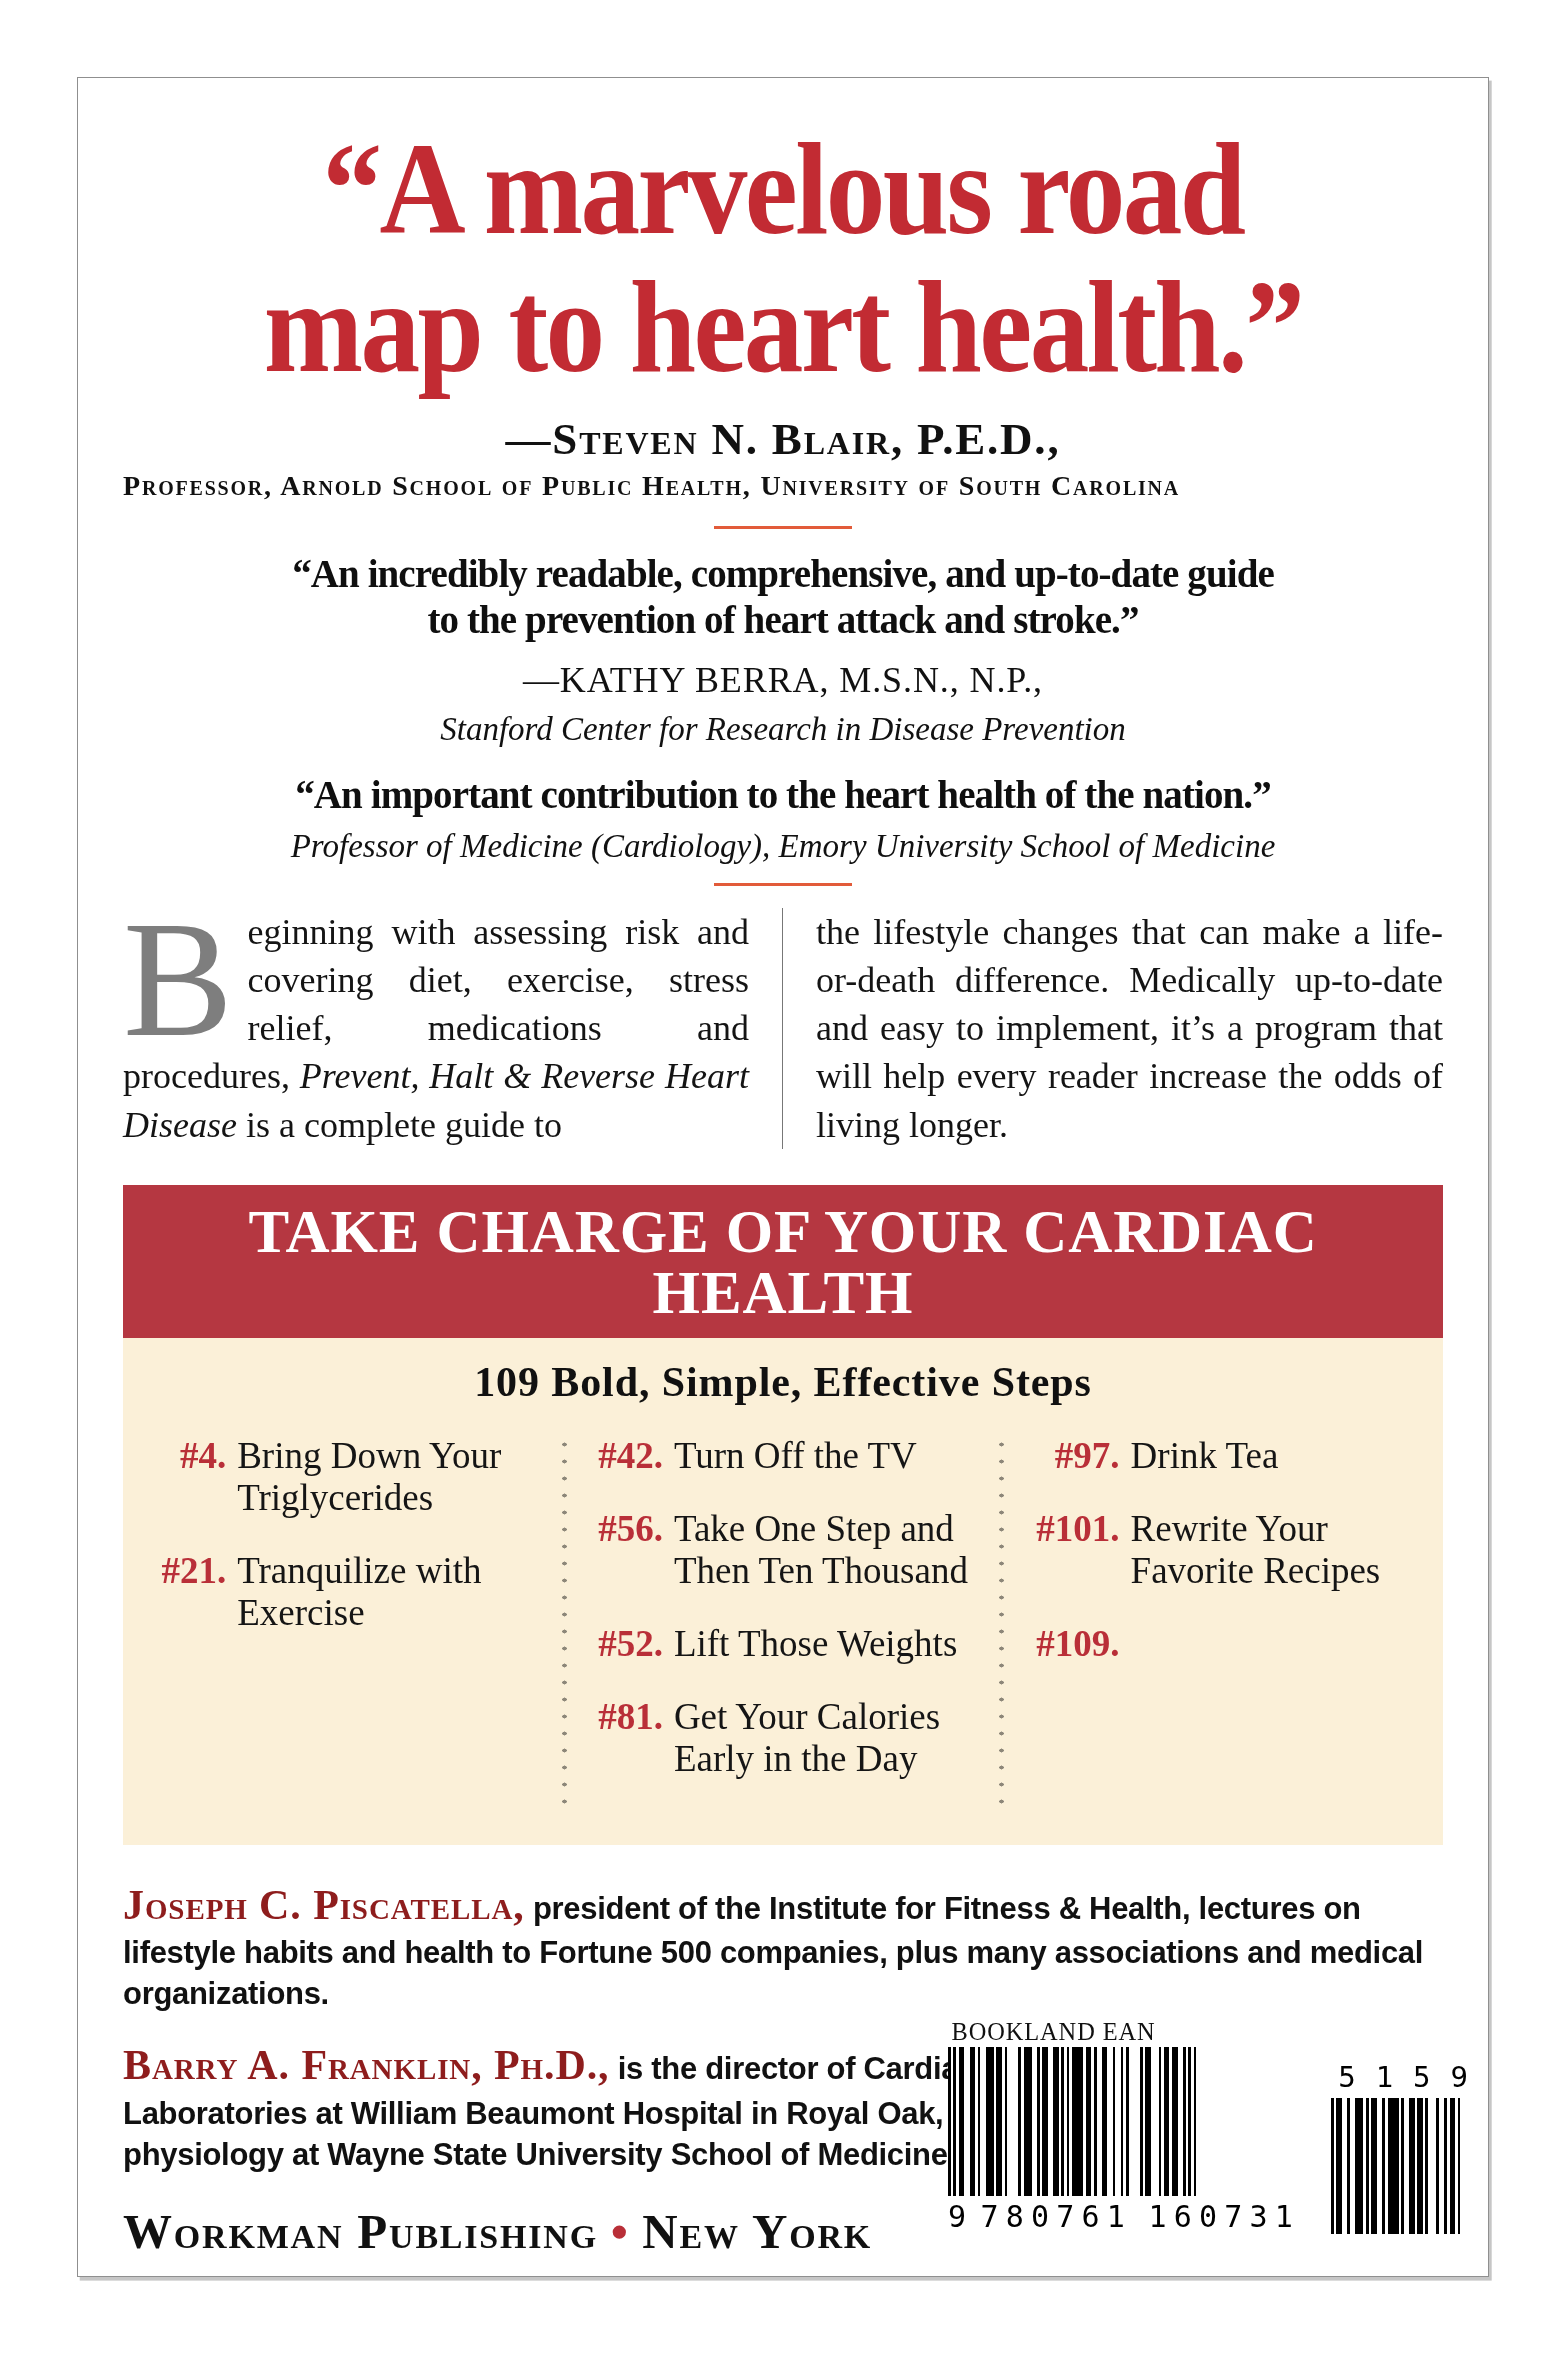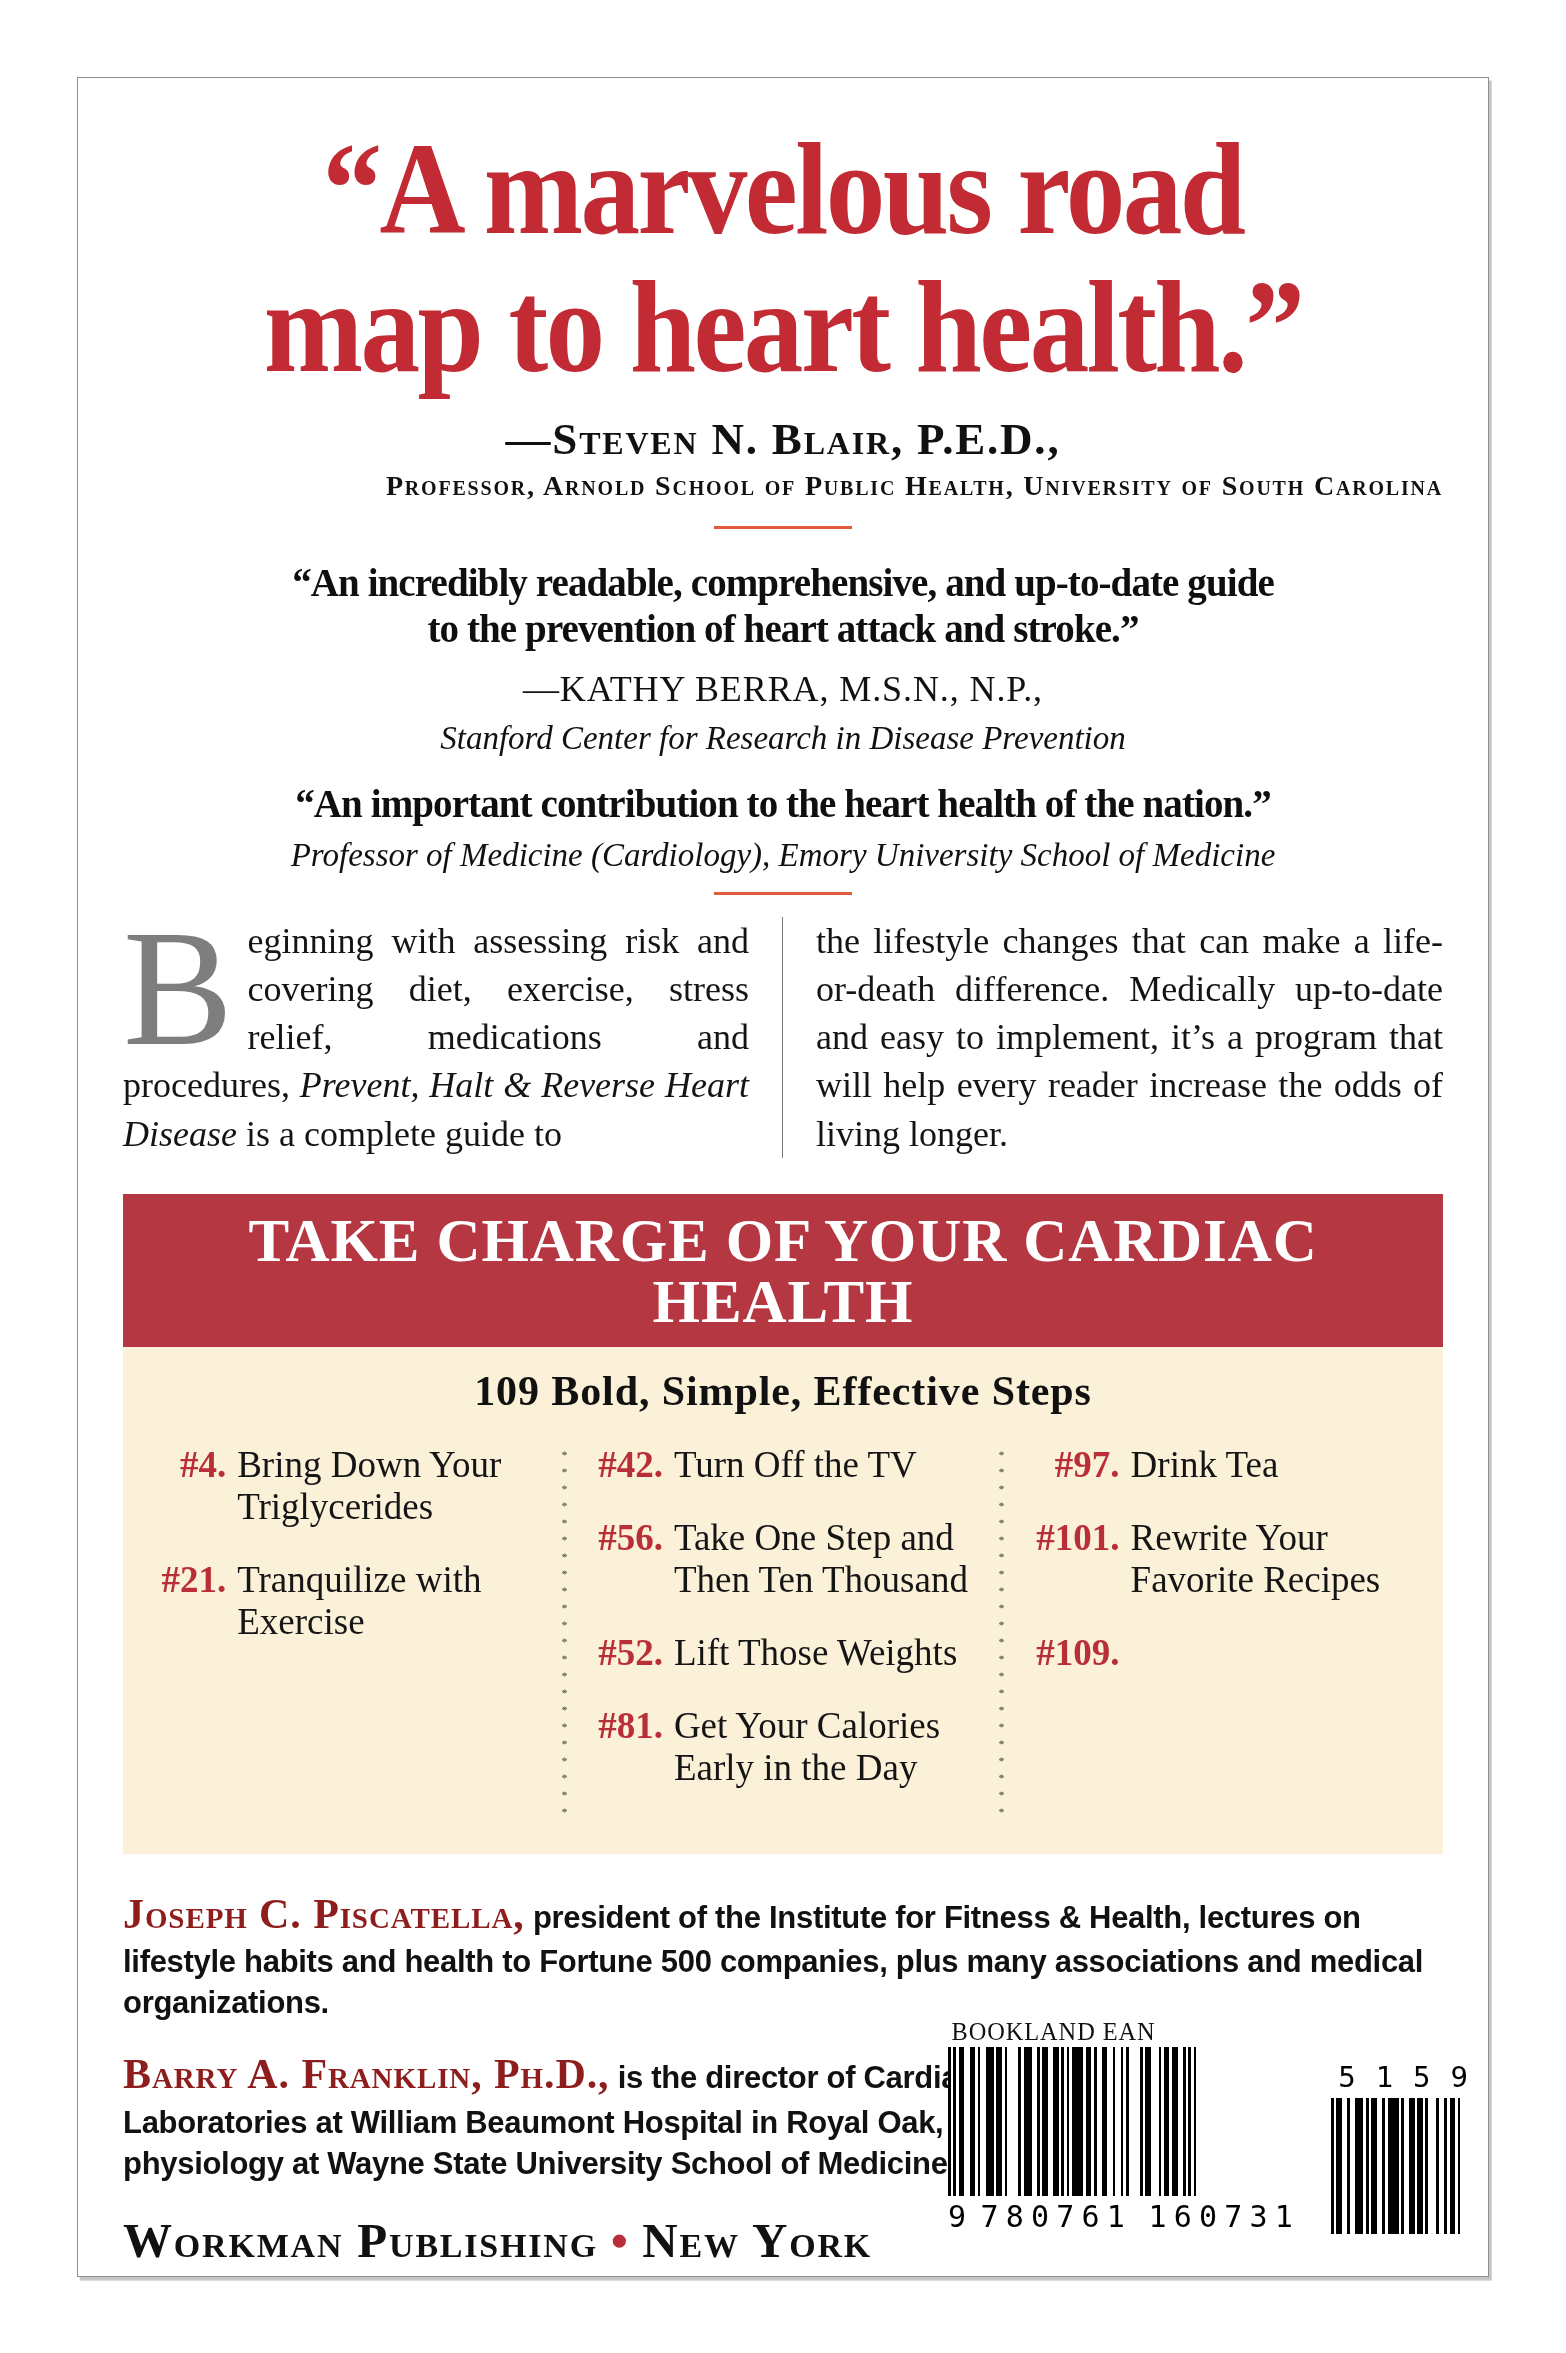--- a/index.html
+++ b/index.html
@@ -19,32 +19,32 @@
     font-size:123px; line-height:1.06; letter-spacing:-2.7px;
     transform:scale(.97,1.06); transform-origin:center top;
   }
   .headline .hl-line { display:block; }
 
   .attr-main {
     margin-top:31px; text-align:center; font-variant:small-caps; font-weight:bold;
     font-size:45px; letter-spacing:1.8px; color:#111;
   }
   .affil-main {
-    margin-top:5.4px; text-align:right; font-variant:small-caps; font-weight:bold;
+    margin-top:5.4px; text-align:left; font-variant:small-caps; font-weight:bold;
     font-size:28px; letter-spacing:1.8px; color:#111;
   }
 
   .rule-red {
     width:138px; height:2.7px; background:#e25b3a; border:0;
     margin:23.5px auto 0 auto;
   }
 
   
   .quote {
-    margin-top:31px; text-align:center; font-weight:bold;
+    margin-top:22px; text-align:center; font-weight:bold;
     font-size:39px; line-height:1.18; letter-spacing:-0.9px; color:#0f0f0f;
   }
   .quote .q-line { display:block; }
   .quote-attr {
     margin-top:16.3px; text-align:center; font-size:36px; letter-spacing:0.9px; color:#111;
   }
   .quote-affil {
     margin-top:10px; text-align:center; font-style:italic; font-size:33px; color:#111;
   }
 

